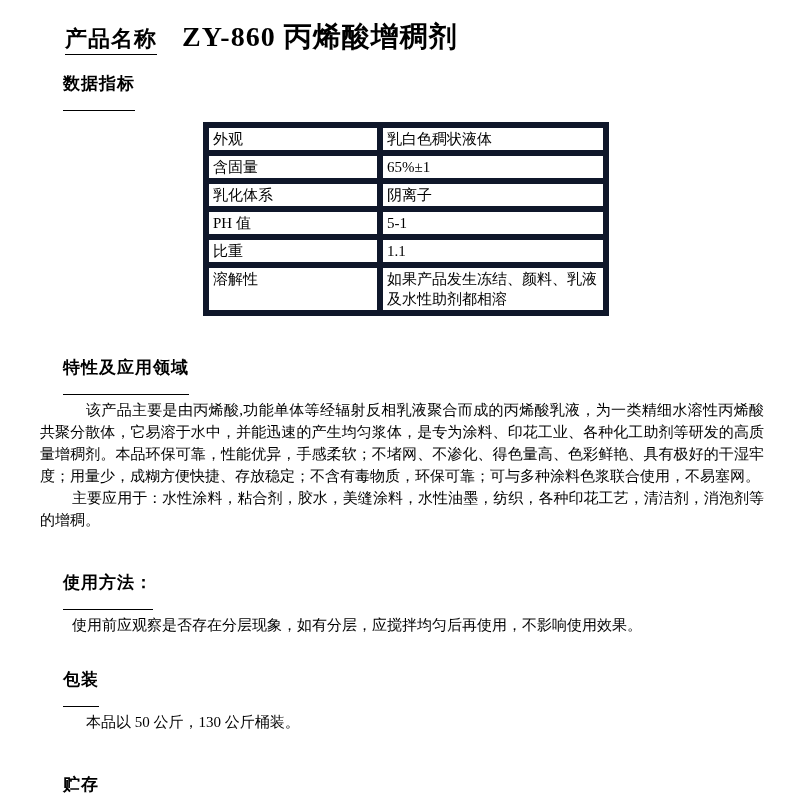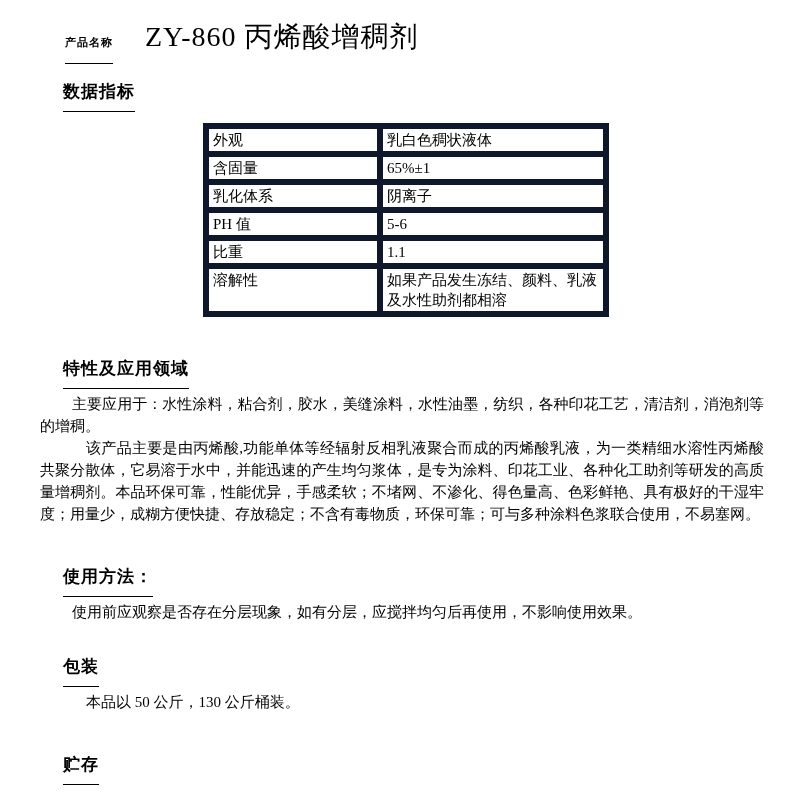--- a/index.html
+++ b/index.html
@@ -9,34 +9,34 @@
     height: 808px;
     font-family: "Liberation Serif", "DejaVu Serif", serif;
     color: #000000;
     padding: 18px 24px 0 40px;
     overflow: hidden;
   }
 
   
   .header-row { display: flex; align-items: baseline; margin-left: 25px; }
   .field-label {
-    font-size: 11px; font-weight: bold;
-    border-bottom: 1px solid #000; padding-bottom: 13px;
+    font-size: 22px; font-weight: bold;
+    border-bottom: 1px solid #000; padding-bottom: 0;
     letter-spacing: 1px;
   }
   .doc-title {
-    font-size: 28px; font-weight: normal;
-    margin-left: 32px; letter-spacing: 1px;
+    font-size: 28px; font-weight: bold;
+    margin-left: 25px; letter-spacing: 1px;
   }
 
   .sec-heading {
     font-size: 17px; font-weight: bold;
     margin-left: 23px; letter-spacing: 1px;
     display: inline-block;
-    border-bottom: 1px solid #000; padding-bottom: 8px;
+    border-bottom: 1px solid #000; padding-bottom: 15px;
   }
   .mt-data { margin-top: 16px; }
 
   
   table.spec {
     border-collapse: collapse;
     margin: 11px 0 0 163px;
     width: 400px;
     table-layout: fixed;
   }
@@ -100,39 +100,39 @@
       <tr>
         <td class="c1">含固量</td>
         <td class="c2">65%±1</td>
       </tr>
       <tr>
         <td class="c1">乳化体系</td>
         <td class="c2">阴离子</td>
       </tr>
       <tr>
         <td class="c1">PH 值</td>
-        <td class="c2">5-6</td>
+        <td class="c2">5-1</td>
       </tr>
       <tr>
         <td class="c1">比重</td>
         <td class="c2">1.1</td>
       </tr>
       <tr>
         <td class="c1">溶解性</td>
         <td class="c2">如果产品发生冻结、颜料、乳液及水性助剂都相溶</td>
       </tr>
     </tbody>
   </table>
 </div>
 
 <div class="section">
   <span class="sec-heading">特性及应用领域</span>
   <div class="par-block">
+    <p class="body-par indent-a">该产品主要是由丙烯酸,功能单体等经辐射反相乳液聚合而成的丙烯酸乳液，为一类精细水溶性丙烯酸共聚分散体，它易溶于水中，并能迅速的产生均匀浆体，是专为涂料、印花工业、各种化工助剂等研发的高质量增稠剂。本品环保可靠，性能优异，手感柔软；不堵网、不渗化、得色量高、色彩鲜艳、具有极好的干湿牢度；用量少，成糊方便快捷、存放稳定；不含有毒物质，环保可靠；可与多种涂料色浆联合使用，不易塞网。</p>
     <p class="body-par indent-b">主要应用于：水性涂料，粘合剂，胶水，美缝涂料，水性油墨，纺织，各种印花工艺，清洁剂，消泡剂等的增稠。</p>
-    <p class="body-par indent-a">该产品主要是由丙烯酸,功能单体等经辐射反相乳液聚合而成的丙烯酸乳液，为一类精细水溶性丙烯酸共聚分散体，它易溶于水中，并能迅速的产生均匀浆体，是专为涂料、印花工业、各种化工助剂等研发的高质量增稠剂。本品环保可靠，性能优异，手感柔软；不堵网、不渗化、得色量高、色彩鲜艳、具有极好的干湿牢度；用量少，成糊方便快捷、存放稳定；不含有毒物质，环保可靠；可与多种涂料色浆联合使用，不易塞网。</p>
   </div>
 </div>
 
 <div class="section">
   <span class="sec-heading">使用方法：</span>
   <div class="par-block">
     <p class="body-par indent-b">使用前应观察是否存在分层现象，如有分层，应搅拌均匀后再使用，不影响使用效果。</p>
   </div>
 </div>
 

